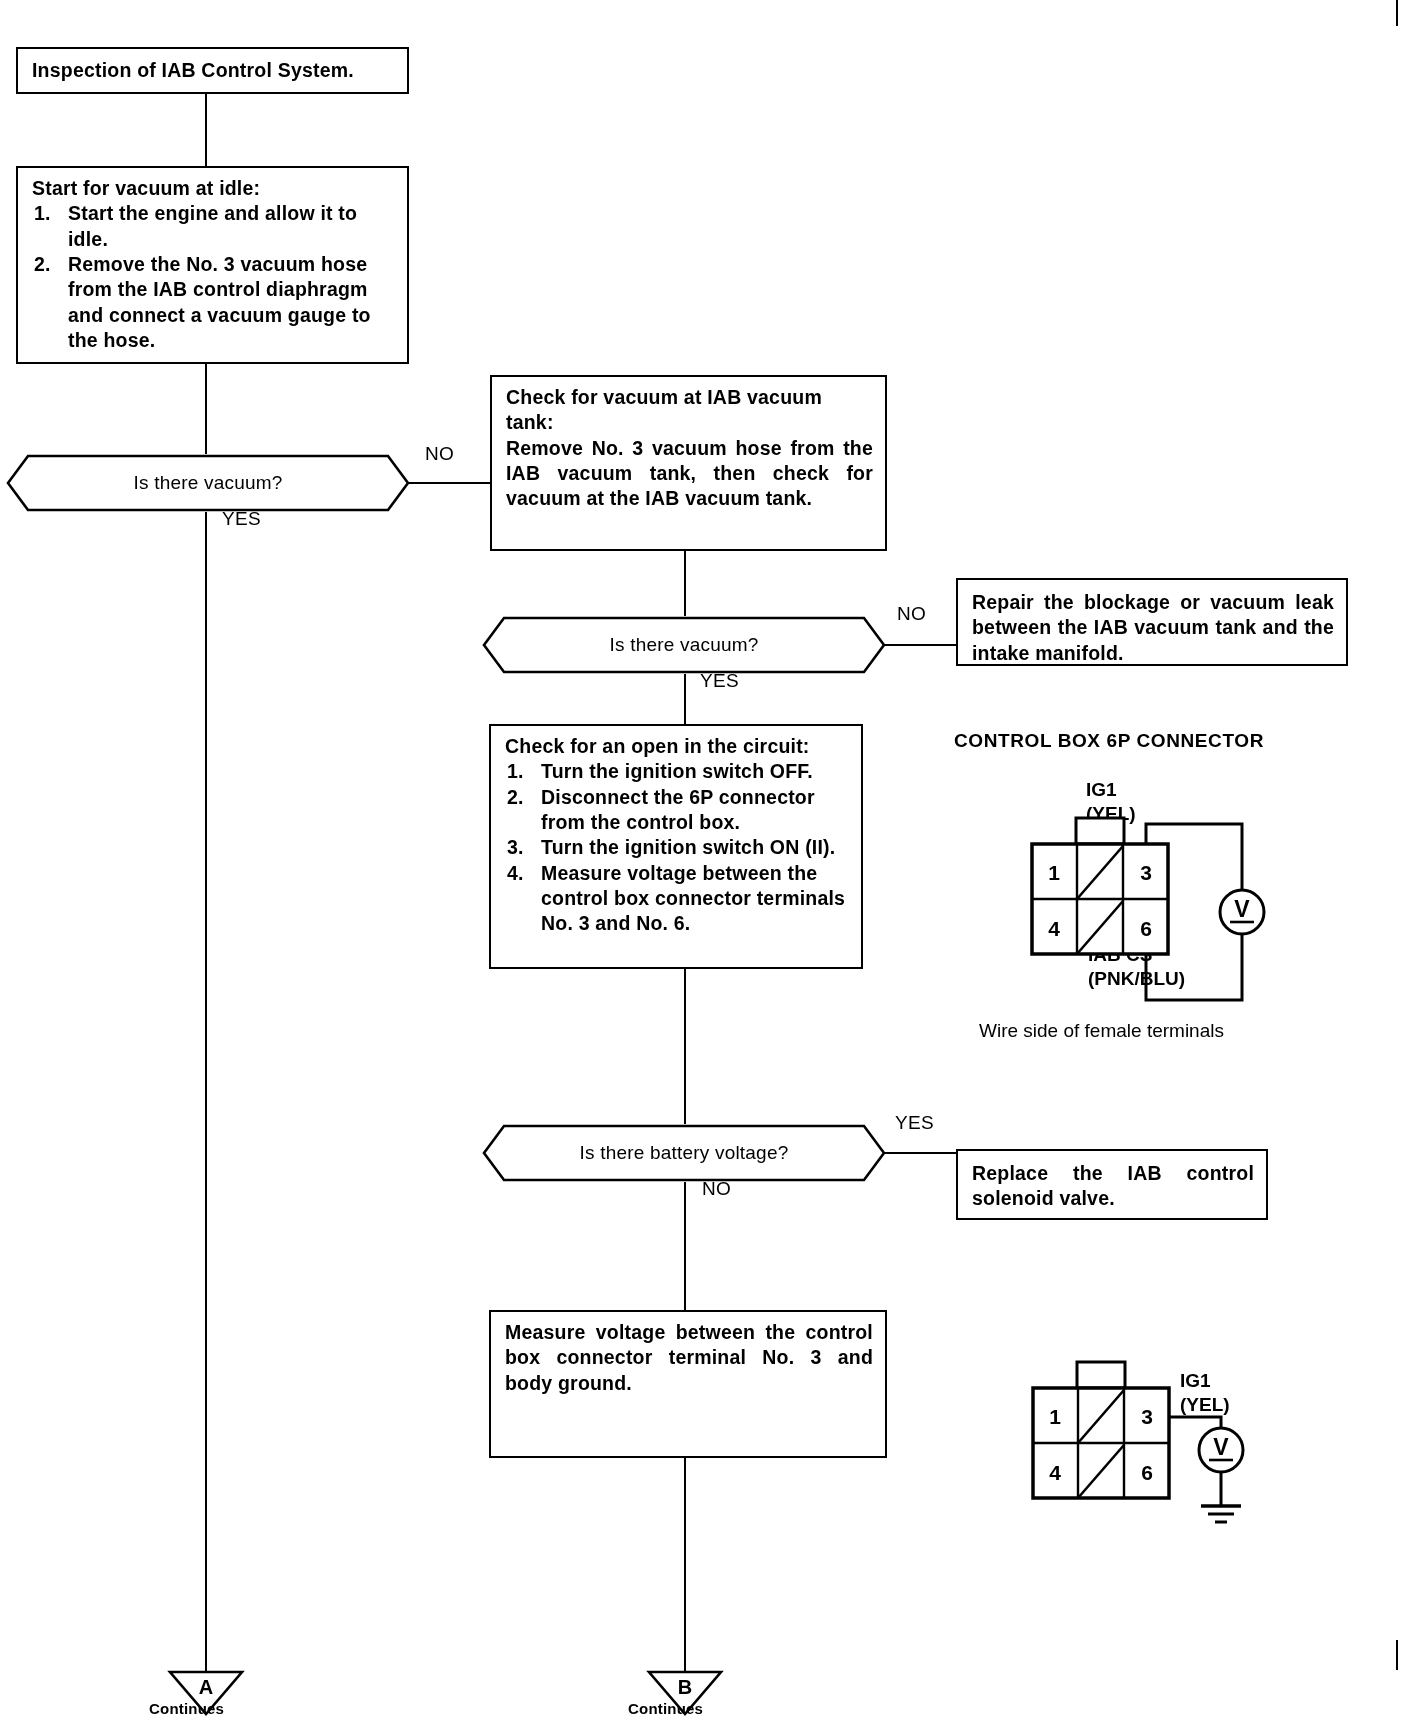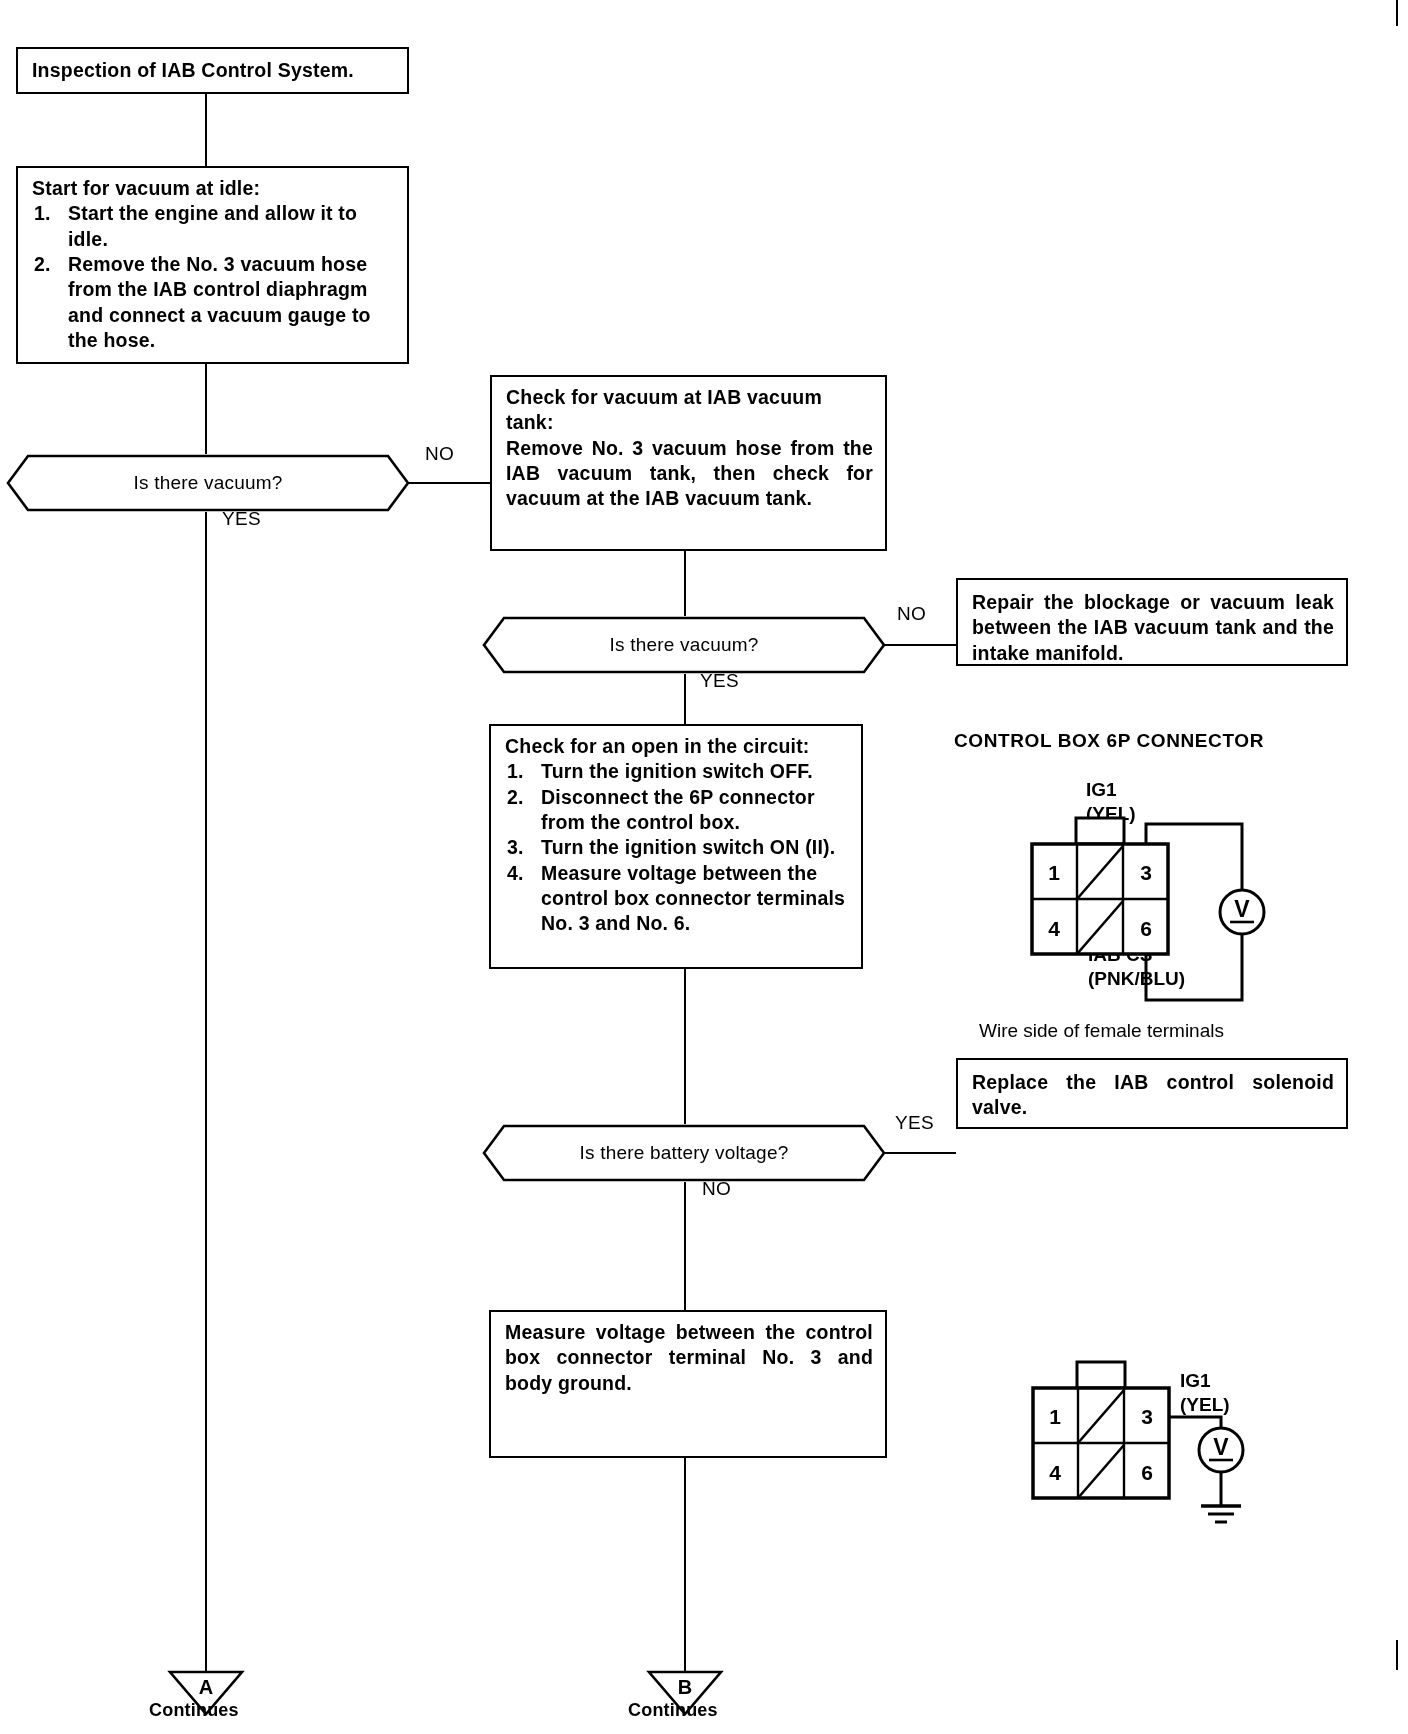--- a/index.html
+++ b/index.html
@@ -112,21 +112,21 @@
     position: absolute;
     font-size: 19px;
     font-weight: bold;
     line-height: 1.25;
   }
 
   
   .contmark { position: absolute; }
   .contlabel {
     position: absolute;
-    font-size: 18px;
+    font-size: 15px;
     font-weight: bold;
     letter-spacing: 0.2px;
   }
 
   
   .edgemark {
     position: absolute;
     background: #000;
   }
 </style>
@@ -269,21 +269,21 @@
     </svg>
     <span class="dlabel">Is there battery voltage?</span>
   </div>
 
   <div class="hline" style="left:884px;top:1152px;width:72px;"></div>
   <div class="blabel" style="left:895px;top:1112px;">YES</div>
 
   <div class="blabel" style="left:702px;top:1178px;">NO</div>
   <div class="vline" style="left:684px;top:1182px;height:128px;"></div>
 
-  <div class="box" style="left:956px;top:1058px;width:392px;height:71px;padding-top:10px;">
+  <div class="box" style="left:956px;top:1149px;width:312px;height:71px;padding-top:10px;">
     <span class="body justify">Replace the IAB control solenoid valve.</span>
   </div>
 
   <div class="box" style="left:489px;top:1310px;width:398px;height:148px;">
     <span class="body justify">Measure voltage between the control box connector terminal No. 3 and body ground.</span>
   </div>
 
   <div class="vline" style="left:684px;top:1458px;height:214px;"></div>
 
   <div class="pintext" style="left:1180px;top:1369px;text-align:left;">

